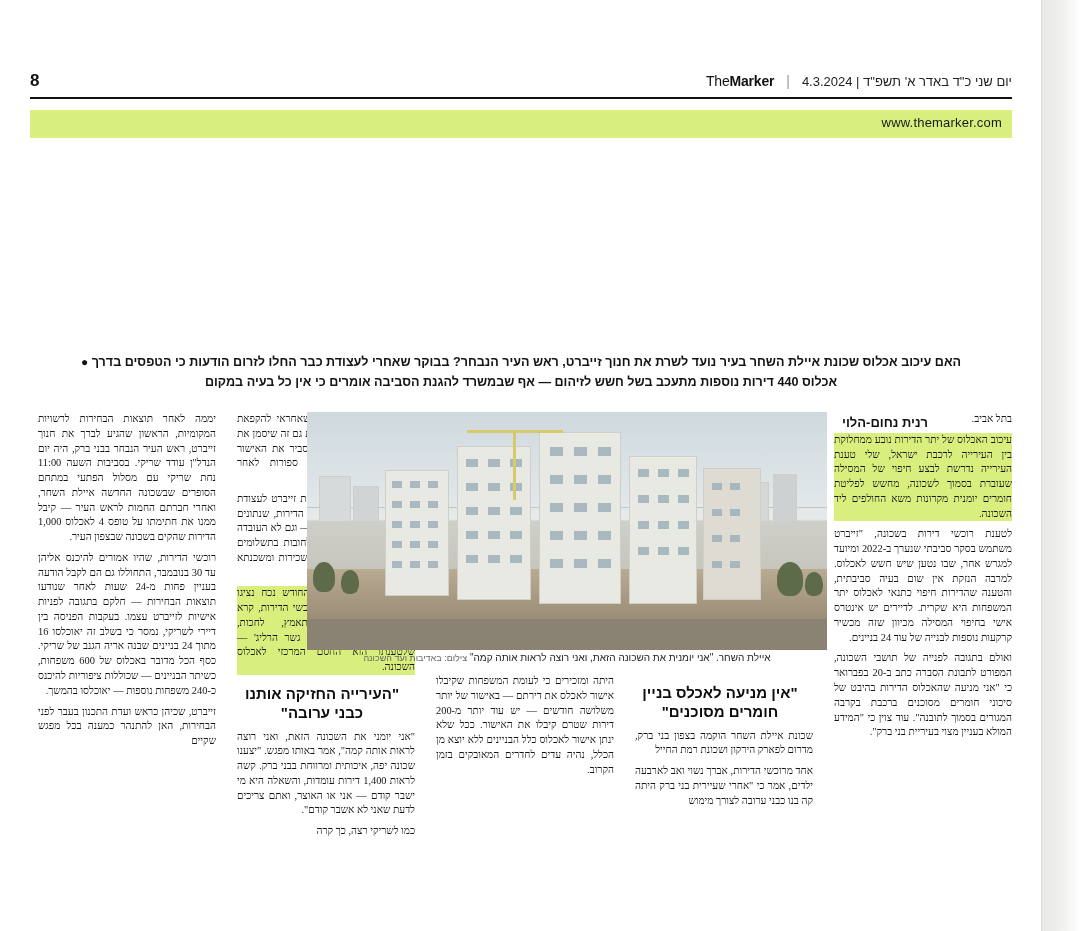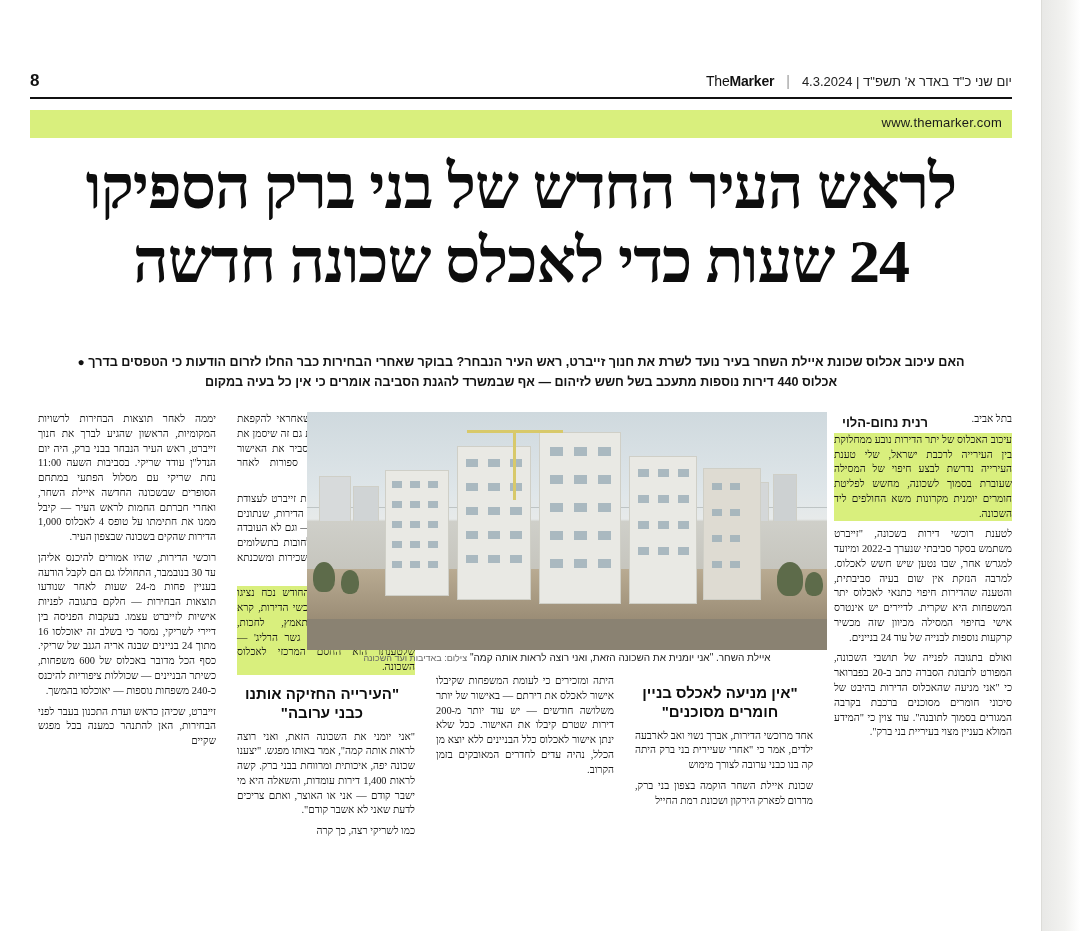--- a/index.html
+++ b/index.html
@@ -163,47 +163,43 @@
         <span class="mast-date">יום שני כ"ד באדר א' תשפ"ד  |  4.3.2024</span>
       </div>
       <div class="page-num">8</div>
     </div>
     <div class="rule-thin"></div>
 
     <div class="green-band">
       <span class="url">www.themarker.com</span>
     </div>
 
-    <div class="headline">
-      <span class="l1">לראש העיר החדש של בני ברק הספיקו</span>
-      <span class="l2">24 שעות כדי לאכלס שכונה חדשה</span>
-    </div>
 
     <div class="deck">
-      <span>האם עיכוב אכלוס שכונת איילת השחר בעיר נועד לשרת את חנוך זייברט, ראש העיר הנבחר? בבוקר שאחרי הבחירות כבר החלו לזרום הודעות כי הטפסים בדרך</span>
+      <span>האם עיכוב אכלוס שכונת איילת השחר בעיר נועד לשרת את חנוך זייברט, ראש העיר הנבחר? בבוקר שאחרי לעצודת כבר החלו לזרום הודעות כי הטפסים בדרך</span>
       <span class="bullet">●</span>
       <span>אכלוס 440 דירות נוספות מתעכב בשל חשש לזיהום — אף שבמשרד להגנת הסביבה אומרים כי אין כל בעיה במקום</span>
     </div>
 
     <div class="byline">רנית נחום-הלוי</div>
 
     <div class="cols">
 
       <div class="col">
         <p class="first">בתל אביב.</p>
         <p class="hl">עיכוב האכלוס של יתר הדירות נובע ממחלוקת בין העירייה לרכבת ישראל, שלי טענת העירייה נדרשת לבצע חיפוי של המסילה שעוברת בסמוך לשכונה, מחשש לפליטת חומרים יומנית מקרונות משא החולפים ליד השכונה.</p>
         <p>לטענת רוכשי דירות בשכונה, "זייברט משתמש בסקר סביבתי שנערך ב-2022 ומיועד למגרש אחר, שבו נטען שיש חשש לאכלוס. למרבה הנזקת אין שום בעיה סביבתית, והטענה שהדירות חיפוי כתנאי לאכלוס יתר המשפחות היא שקרית. לדיירים יש אינטרס אישי בחיפוי המסילה מכיוון שזה מכשיר קרקעות נוספות לבנייה של עוד 24 בניינים.</p>
         <p>ואולם בתגובה לפנייה של תושבי השכונה, המפורט לתבונת הסברה כתב ב-20 בפברואר כי "אני מניעה שהאכלוס הדירות בהיבט של סיכוני חומרים מסוכנים ברכבת בקרבה המגורים בסמוך לתובנה". עוד צוין כי "המידע המולא בעניין מצוי בעיריית בני ברק".</p>
       </div>
 
       <div class="col">
         <div class="spacer-photo"></div>
         <div class="subhead">"אין מניעה לאכלס בניין חומרים מסוכנים"</div>
+        <p>שכונת איילת השחר הוקמה בצפון בני ברק, מדרום לפארק הירקון ושכונת רמת החייל</p>
         <p>אחד מרוכשי הדירות, אברך נשוי ואב לארבעה ילדים, אמר כי "אחרי שעיירית בני ברק היתה קה בנו כבני ערובה לצורך מימוש</p>
-        <p>שכונת איילת השחר הוקמה בצפון בני ברק, מדרום לפארק הירקון ושכונת רמת החייל</p>
       </div>
 
       <div class="col">
         <div class="spacer-photo"></div>
         <p class="first">היתה ומזכירים כי לעומת המשפחות שקיבלו אישור לאכלס את דירתם — באישור של יותר משלושה חודשים — יש עוד יותר מ-200 דירות שטרם קיבלו את האישור. ככל שלא ינתן אישור לאכלוס כלל הבניינים ללא יוצא מן הכלל, נהיה עדים לחדרים המאובקים בזמן הקרוב.</p>
       </div>
 
       <div class="col">
         <p class="first">עם הרוכשים כי הוא זה שאחראי להקפאת השכונה, ורצה כנראה להיות גם זה שיסמן את הסרט — אחרת קשה להסביר את האישור המיוחד שהתקבל שעות ספורות לאחר תוצאות הבחירות.</p>
         <p>אפילו המלחמה לא היוה את זייברט לעצודת לחתום על טופס 4 לרוכשי הדירות, שנתונים בריבוים בדירות לא מוגנות — וגם לא העובדה שכל עיכוב מכניס אותם לחובות בתשלומים חודשי לא מבוטל של דמי שכירות ומשכנתא במקביל.</p>

